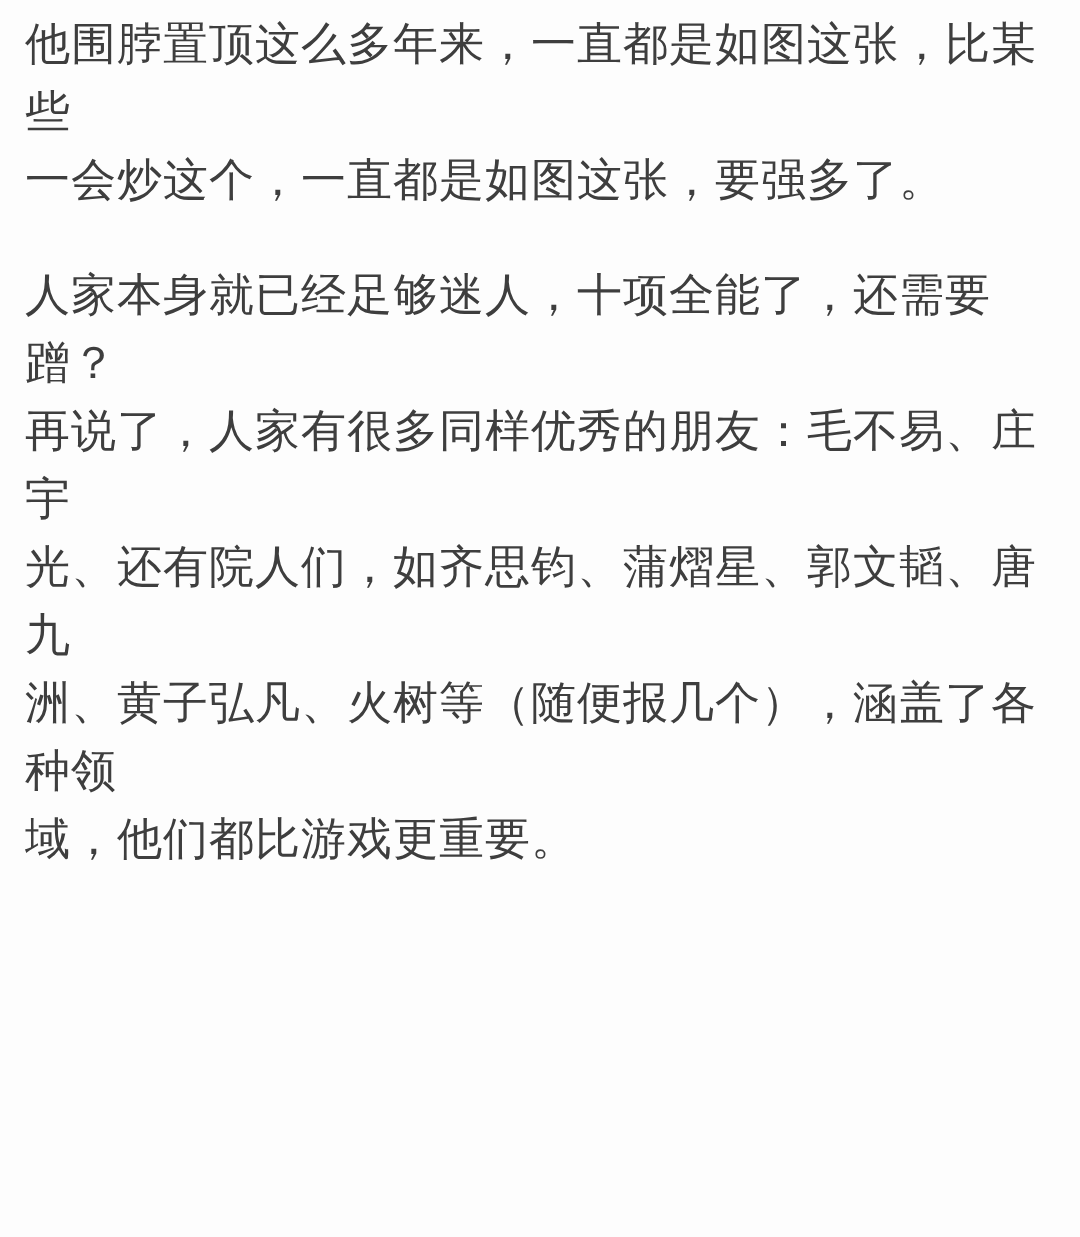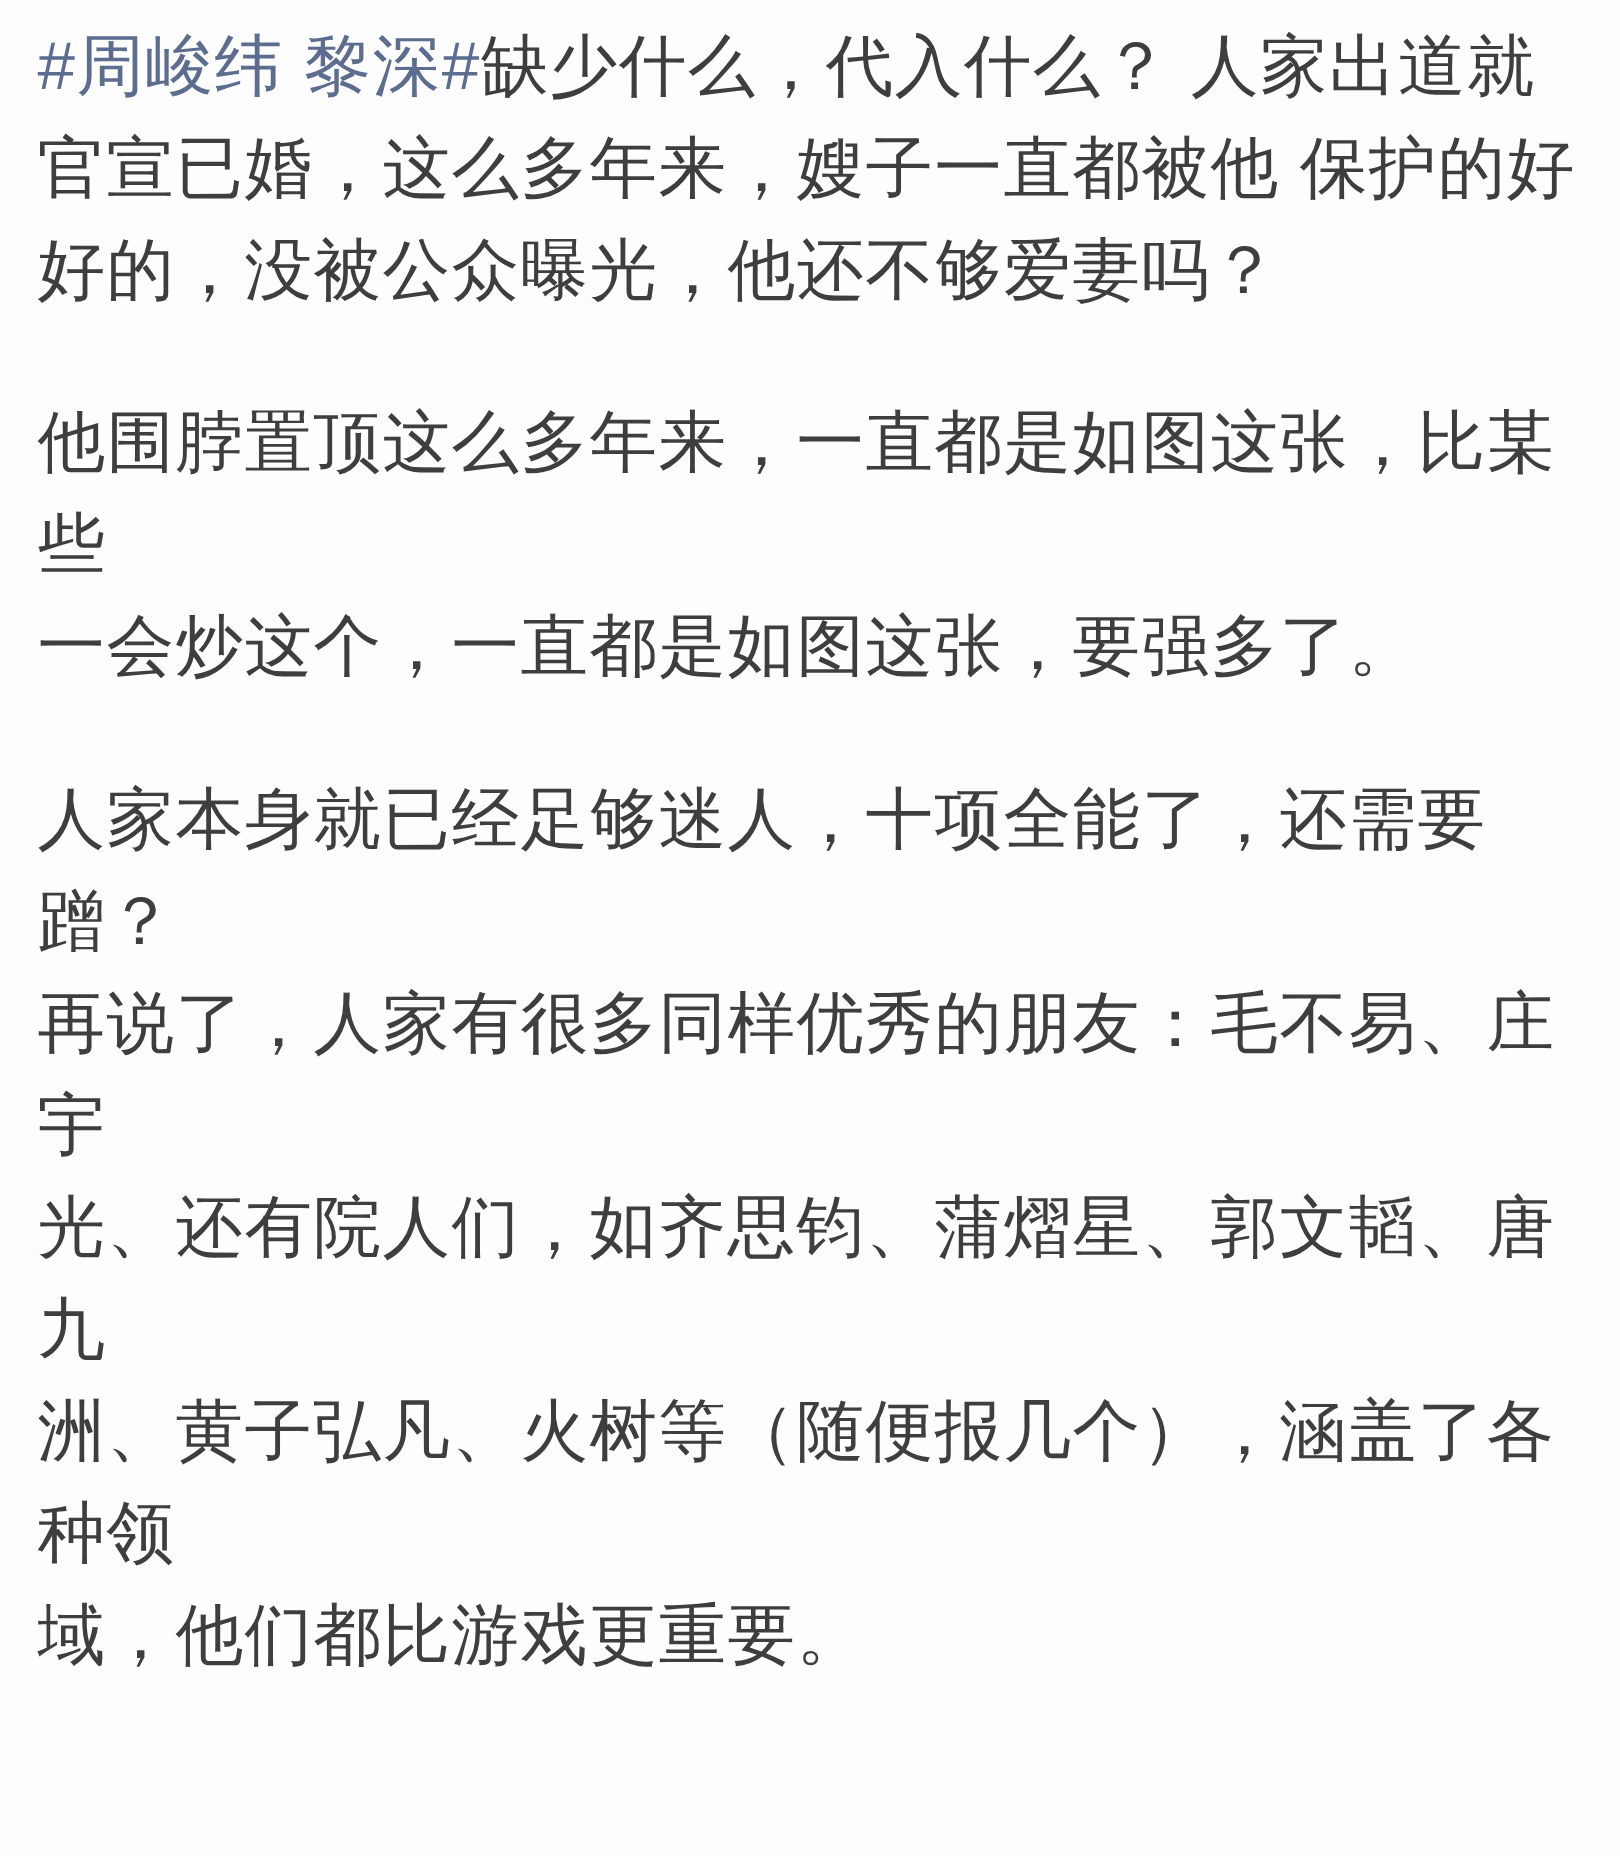--- a/index.html
+++ b/index.html
@@ -39,23 +39,20 @@
   }
   .topic-question {
     color: #3e3e3e;
   }
 </style>
 </head>
 <body>
 
 <div class="post">
 
-  <p class="para topic-line"><span class="hashtag-link">#周峻纬 黎深#</span><span class="topic-question">缺少什么，代入什么？</span>
-  <span>人家出道就官宣已婚，这么多年来，嫂子一直都被他
-保护的好好的，没被公众曝光，他还不够爱妻吗？</span></p>
 
 
   <p class="para">他围脖置顶这么多年来，一直都是如图这张，比某些
 一会炒这个，一直都是如图这张，要强多了。</p>
 
   <p class="para">人家本身就已经足够迷人，十项全能了，还需要蹭？
 再说了，人家有很多同样优秀的朋友：毛不易、庄宇
 光、还有院人们，如齐思钧、蒲熠星、郭文韬、唐九
 洲、黄子弘凡、火树等（随便报几个），涵盖了各种领
 域，他们都比游戏更重要。</p>

